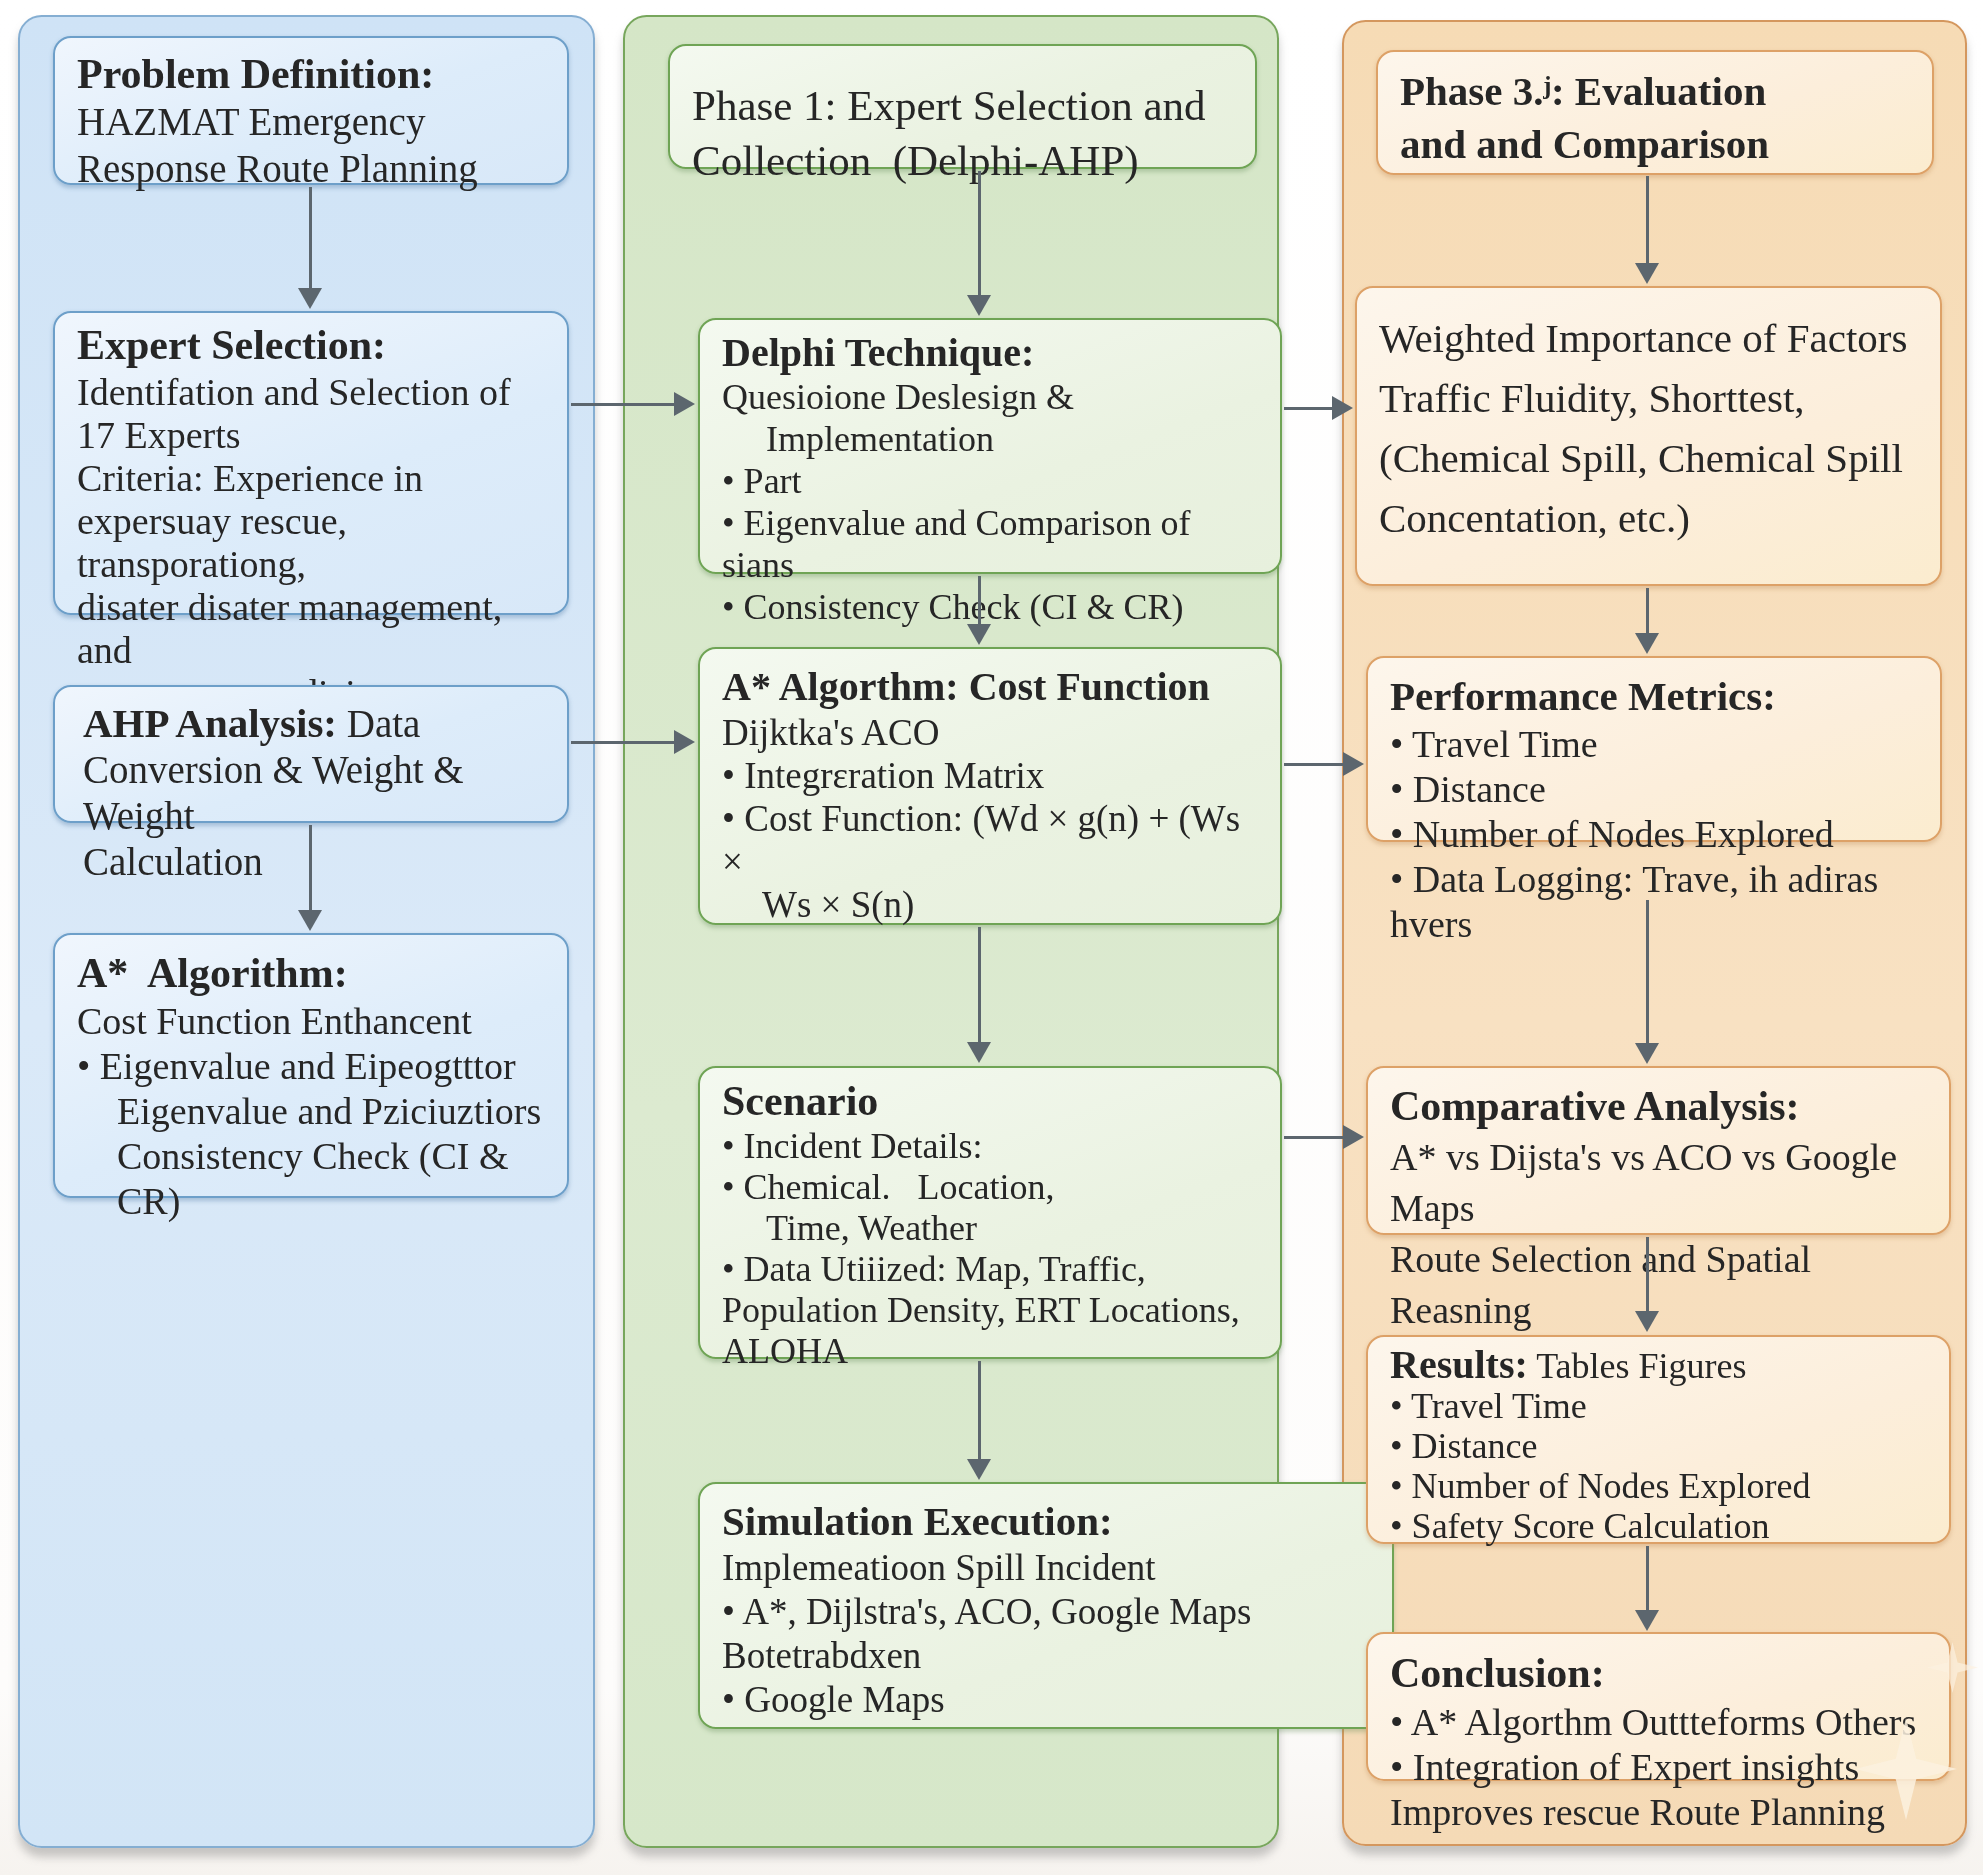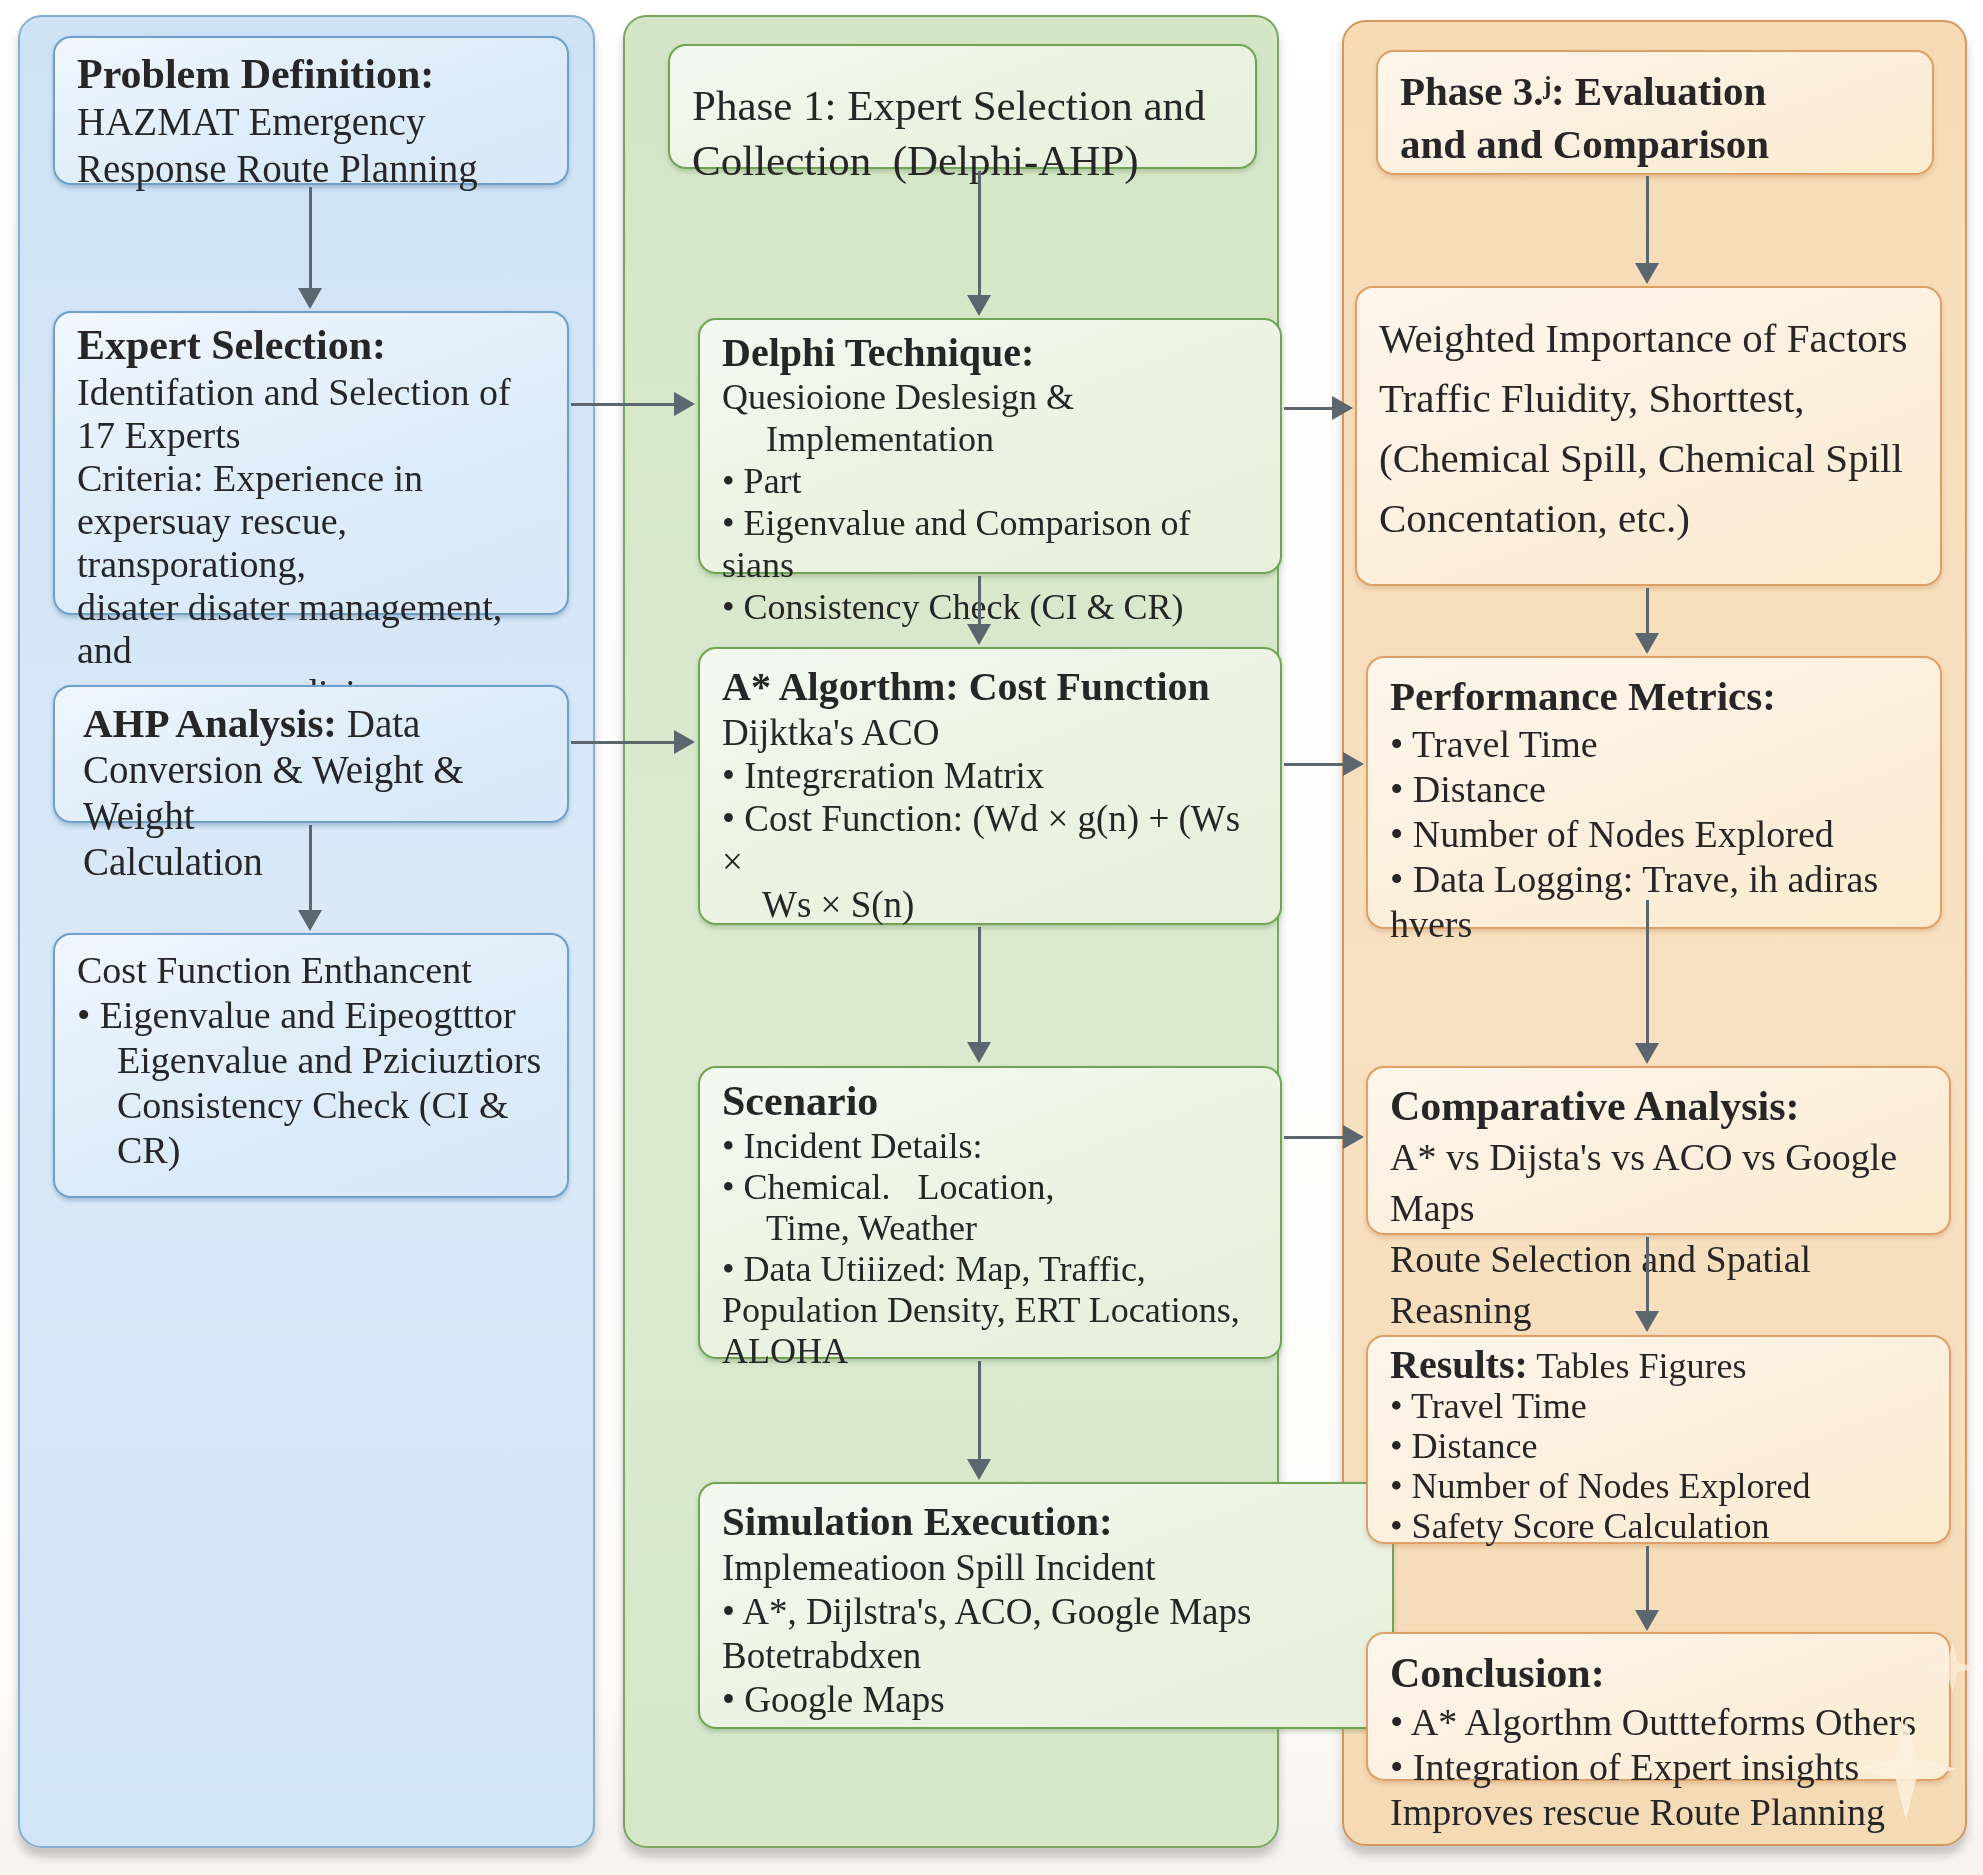--- a/index.html
+++ b/index.html
@@ -76,20 +76,21 @@
   <span class="ln">emergency medicine</span>
 </div>
 
 <div class="box blue-box b-ahp" style="left:53px;top:685px;width:516px;height:138px;">
   <span class="ln"><b class="t">AHP Analysis:</b><span> Data</span></span>
   <span class="ln">Conversion &amp; Weight &amp; Weight</span>
   <span class="ln">Calculation</span>
 </div>
 
 <div class="box blue-box b-astar-blue" style="left:53px;top:933px;width:516px;height:265px;">
+  <span class="t">A*&nbsp; Algorithm:</span>
   <span class="ln">Cost Function Enthancent</span>
   <span class="gap"></span>
   <span class="ln">•  Eigenvalue and Eipeogtttor</span>
   <span class="ln indb">Eigenvalue and Pziciuztiors</span>
   <span class="ln indb">Consistency Check (CI &amp; CR)</span>
 </div>
 
 <div class="box green-box b-phase" style="left:668px;top:44px;width:589px;height:125px;">
   <span class="ln">Phase 1: Expert Selection and</span>
   <span class="ln">Collection&nbsp; (Delphi-AHP)</span>
@@ -136,21 +137,21 @@
   <span class="ln">and and Comparison</span>
 </div>
 
 <div class="box orange-box b-weighted" style="left:1355px;top:286px;width:587px;height:300px;">
   <span class="ln">Weighted Importance of Factors</span>
   <span class="ln">Traffic Fluidity, Shorttest,</span>
   <span class="ln">(Chemical Spill, Chemical Spill</span>
   <span class="ln">Concentation, etc.)</span>
 </div>
 
-<div class="box orange-box b-perf" style="left:1366px;top:656px;width:576px;height:273px;">
+<div class="box orange-box b-perf" style="left:1366px;top:656px;width:576px;height:186px;">
   <span class="t">Performance Metrics:</span>
   <span class="ln">•  Travel Time</span>
   <span class="ln">•  Distance</span>
   <span class="ln">•  Number of Nodes Explored</span>
   <span class="ln">•  Data Logging: Trave, ih adiras hvers</span>
 </div>
 
 <div class="box orange-box b-comp" style="left:1366px;top:1066px;width:585px;height:169px;">
   <span class="t">Comparative Analysis:</span>
   <span class="ln">A* vs Dijsta's vs ACO vs Google Maps</span>

